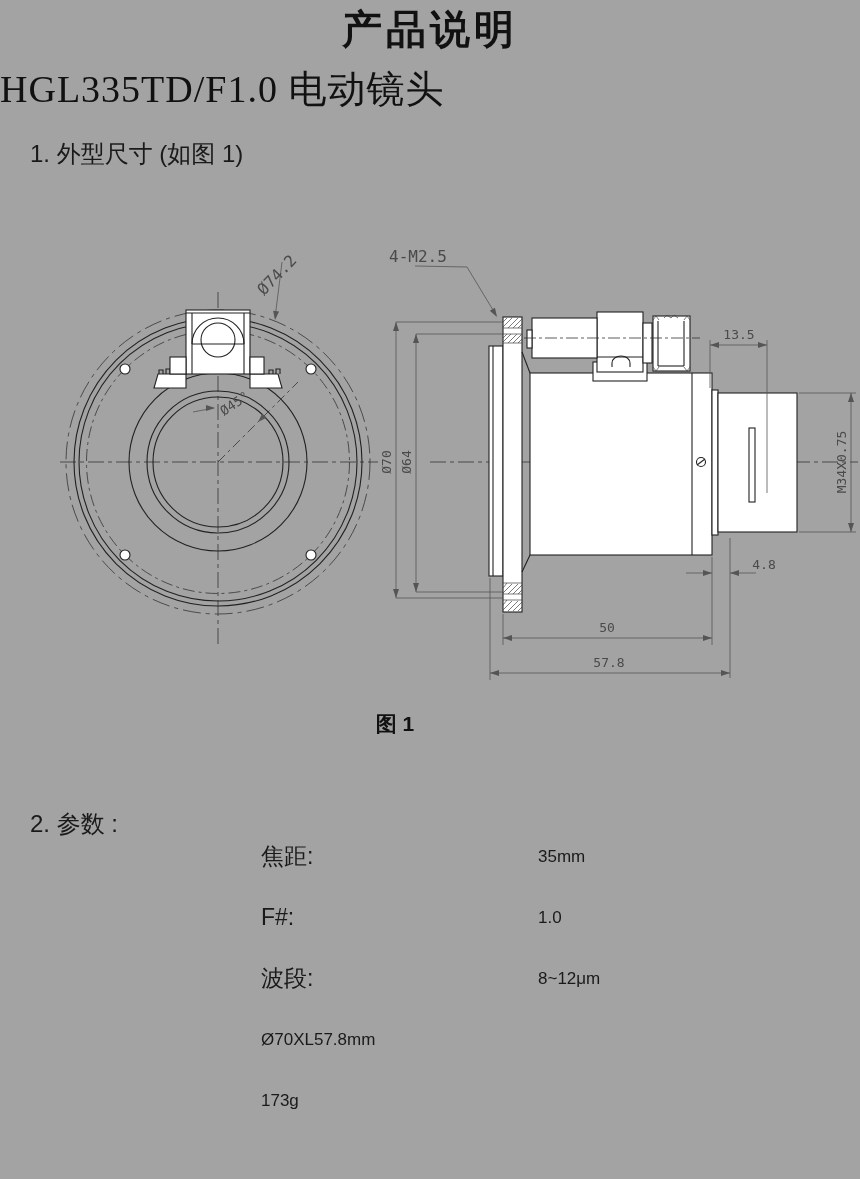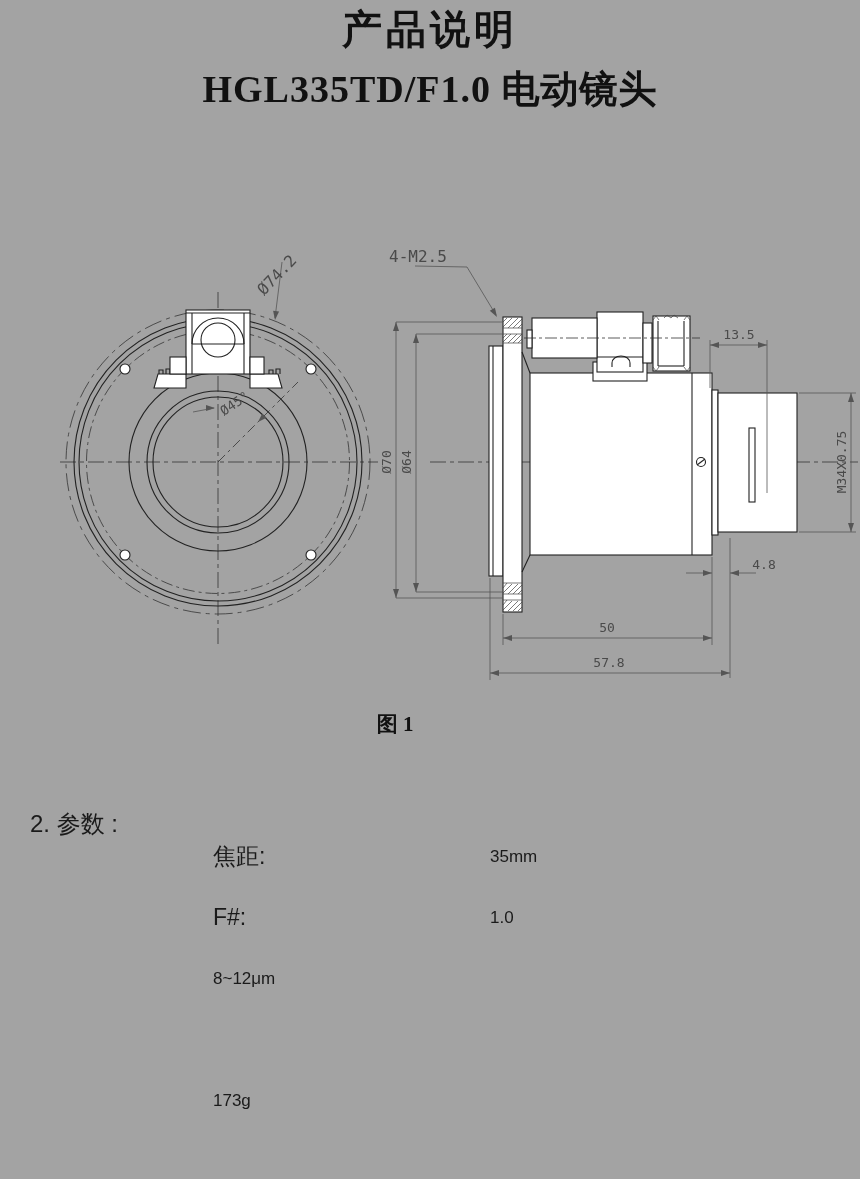--- a/index.html
+++ b/index.html
@@ -1,48 +1,49 @@
 <!DOCTYPE html>
 <html><head>
 <meta charset="utf-8">
 <style>
   html,body{margin:0;padding:0;background:#888;}
   #page{position:relative;width:860px;height:1179px;background:#a3a3a3;margin:0 auto;overflow:hidden;
         font-family:"Liberation Sans",sans-serif;color:#111;padding-left:16px;}
   .title{position:absolute;top:2px;left:0;width:860px;text-align:center;
          font-family:"Liberation Serif",serif;font-weight:bold;font-size:40px;letter-spacing:4px;}
-  .subtitle{position:absolute;top:64px;left:0;width:860px;text-align:center;
-         font-family:"Liberation Serif",serif;font-weight:bold;font-size:38px;letter-spacing:1px;}
+  .subtitle{position:absolute;top:64px;left:0;width:860px;
+         font-family:"Liberation Serif",serif;font-weight:normal;font-size:38px;letter-spacing:1px;}
   .sec-heading{position:absolute;left:30px;font-size:24px;color:#1a1a1a;}
   #sec1{top:138px;}
   #sec2{top:764px;margin-top:44px;}
   #figure-svg{position:absolute;top:200px;left:0;}
   .fig-caption{position:absolute;top:710px;left:330px;width:130px;text-align:center;
-         font-weight:bold;font-size:21px;font-family:Liberation Serif, serif;}
+         font-weight:bold;font-size:21px;}
   #params{position:absolute;left:213px;top:826px;width:520px;}
-  .param-row{display:flex;align-items:center;height:61px;}
+  .param-row{display:flex;align-items:center;height:61px;margin-left:48px;}
   .param-label{width:277px;font-size:23px;color:#1a1a1a;}
   .param-value{font-size:17px;color:#1a1a1a;}
   svg text{fill:#4a4a4a;font-family:"DejaVu Sans Mono",monospace;font-size:13px;}
   svg text.big{font-size:16px;}
   .obj{stroke:#222;fill:none;stroke-width:1.1;}
   .objw{stroke:#222;fill:#fff;stroke-width:1.1;}
   .thin{stroke:#444;stroke-width:0.7;fill:none;}
   .dim{stroke:#555;stroke-width:0.8;fill:none;}
   .cl{stroke:#333;stroke-width:0.8;fill:none;}
   .ah{fill:#555;stroke:none;}
 </style>
 </head>
 <body>
 
 <div id="page">
 
   <div class="title">产品说明</div>
   <div class="subtitle">HGL335TD/F1.0 电动镜头</div>
 
+  <div class="sec-heading" id="sec1">1. 外型尺寸 (如图 1)</div>
 
   <svg id="figure-svg" width="860" height="500" viewBox="0 0 860 500" xmlns="http://www.w3.org/2000/svg">
 
     <g>
 
       <line class="cl" x1="60" y1="262" x2="378" y2="262" stroke-dasharray="16 4 4 4"></line>
       <line class="cl" x1="218" y1="92" x2="218" y2="448" stroke-dasharray="16 4 4 4"></line>
 
       <circle class="cl" cx="218" cy="262" r="152" stroke-dasharray="18 5 4 5"></circle>
       <circle class="obj" cx="218" cy="262" r="144"></circle>
@@ -192,22 +193,24 @@
   <div id="params">
     <div class="param-row">
       <span class="param-label">焦距:</span>
       <span class="param-value">35mm</span>
     </div>
     <div class="param-row">
       <span class="param-label">F#:</span>
       <span class="param-value">1.0</span>
     </div>
     <div class="param-row">
+      <span class="param-label">波段:</span>
       <span class="param-value">8~12μm</span>
     </div>
     <div class="param-row">
+      <span class="param-value">Ø70XL57.8mm</span>
     </div>
     <div class="param-row">
       <span class="param-value">173g</span>
     </div>
   </div>
 
 </div>
 
 </body></html>

